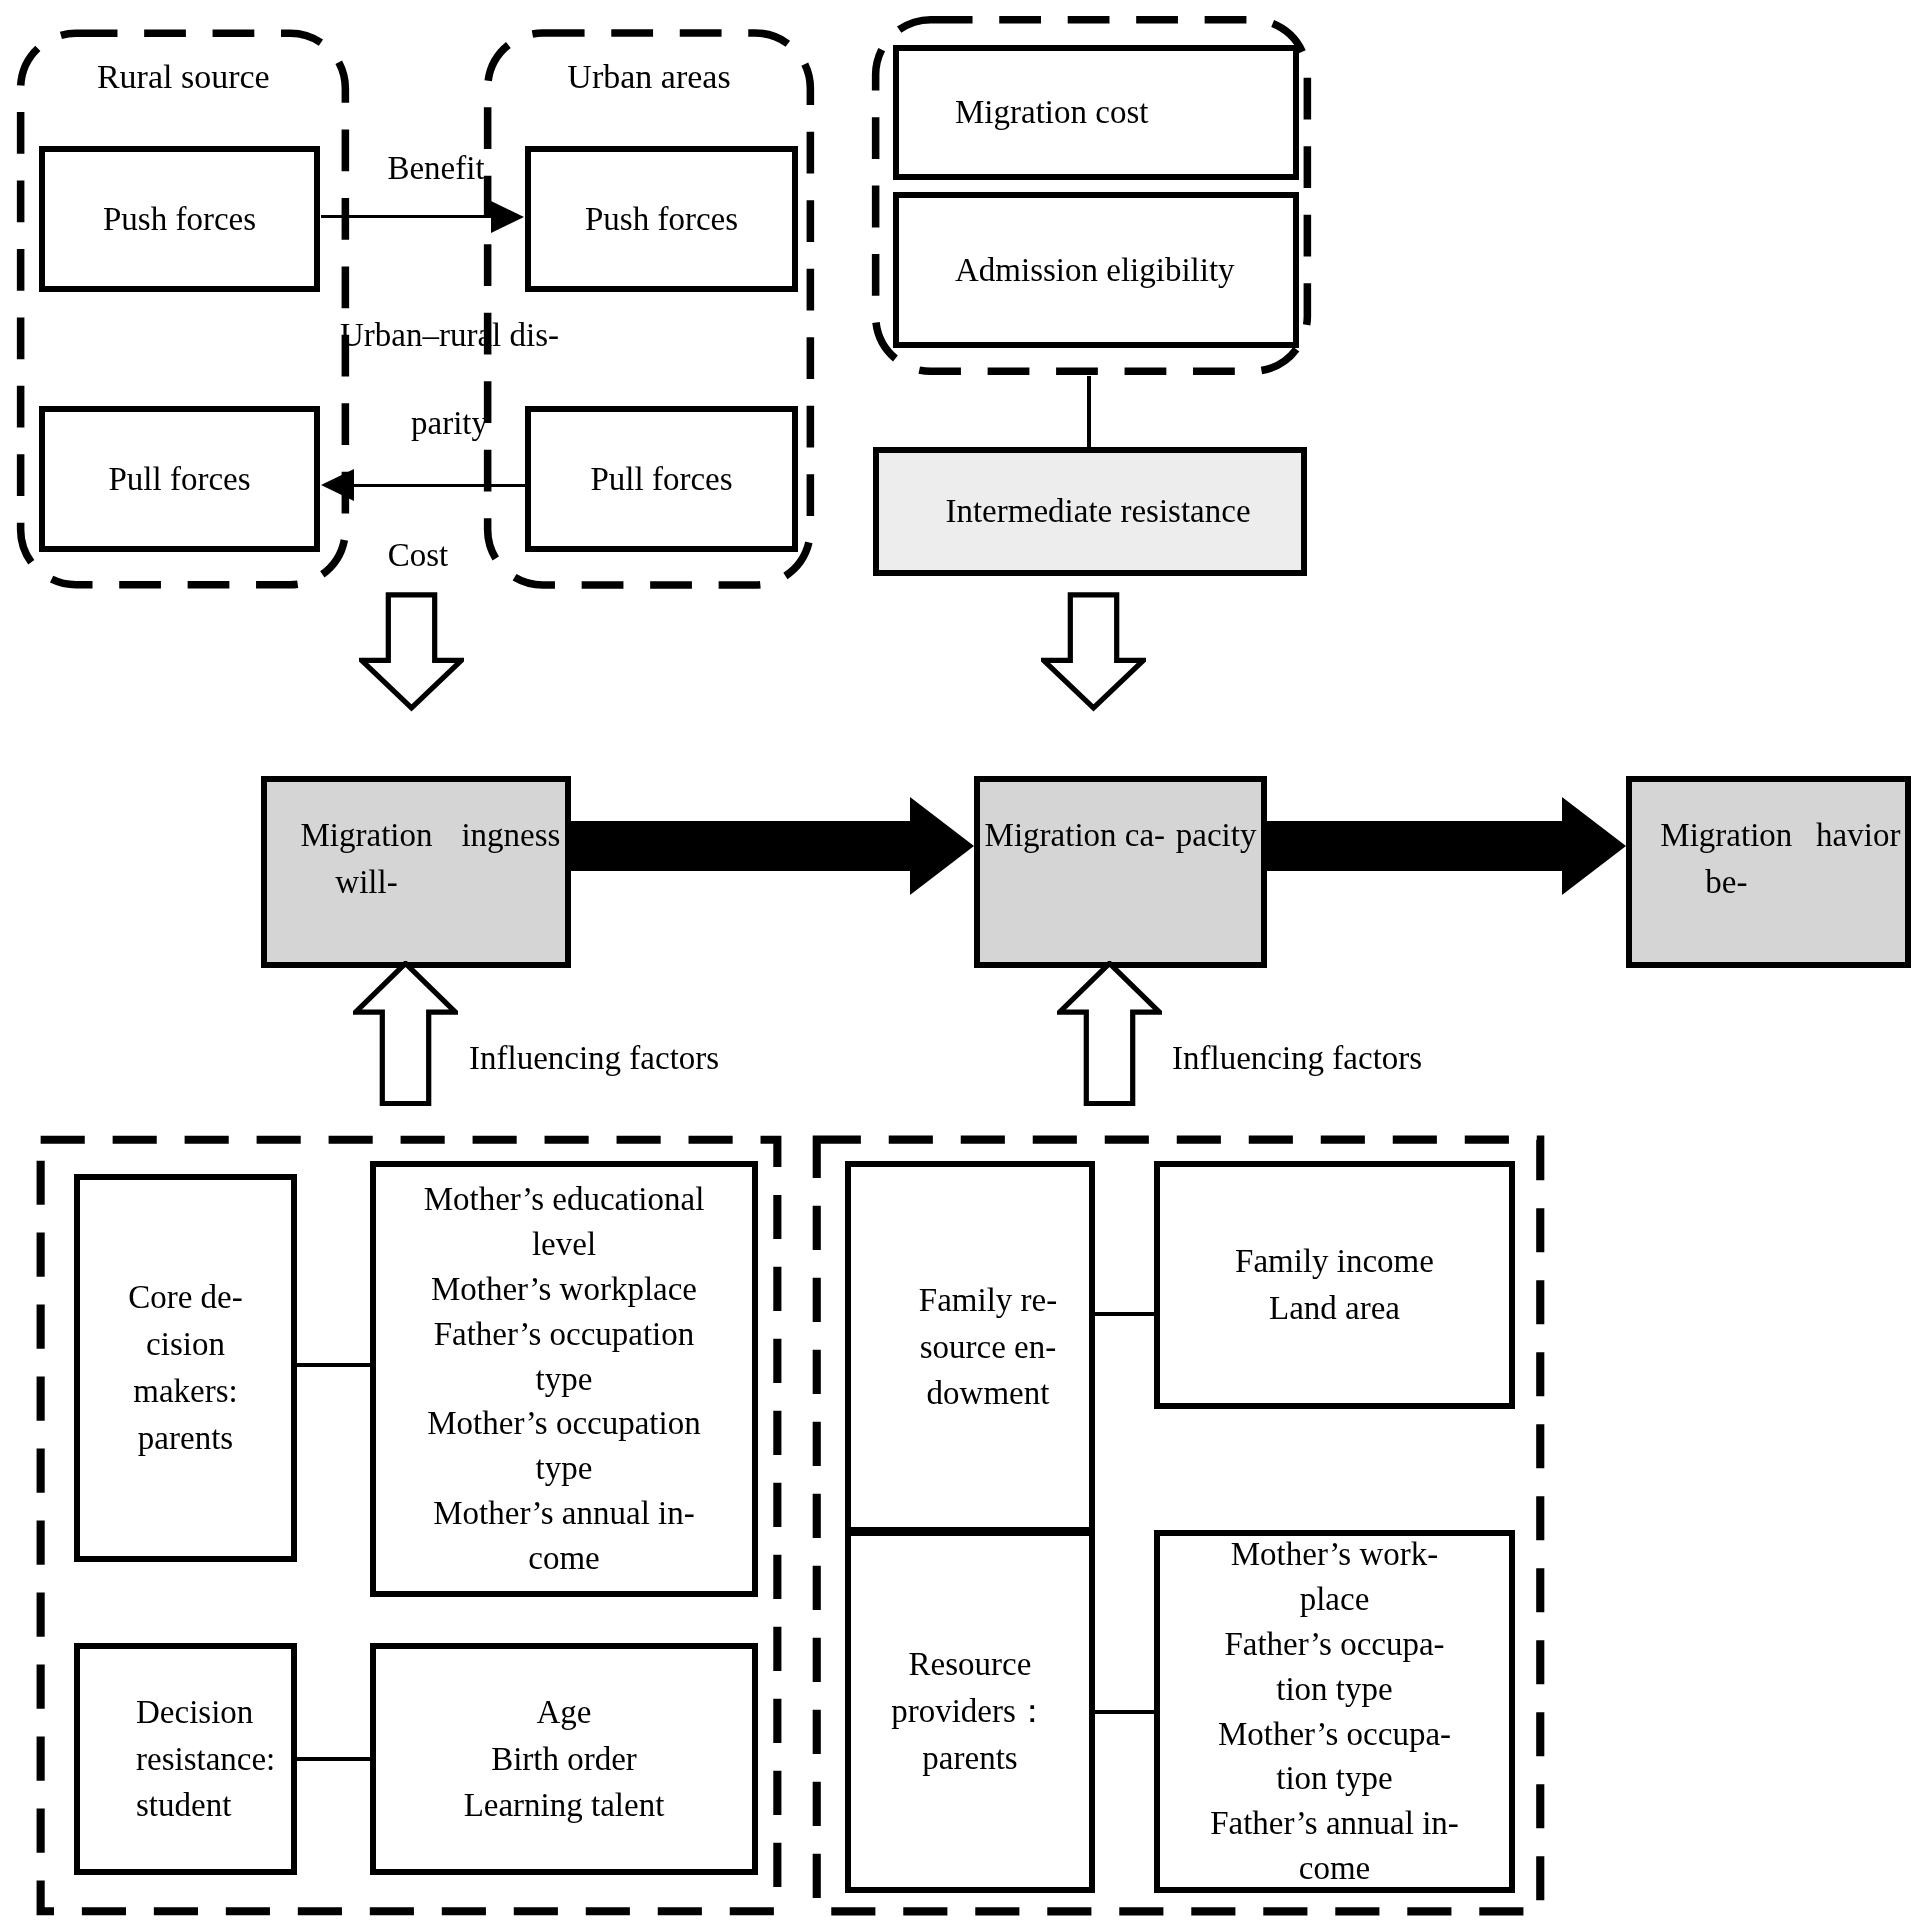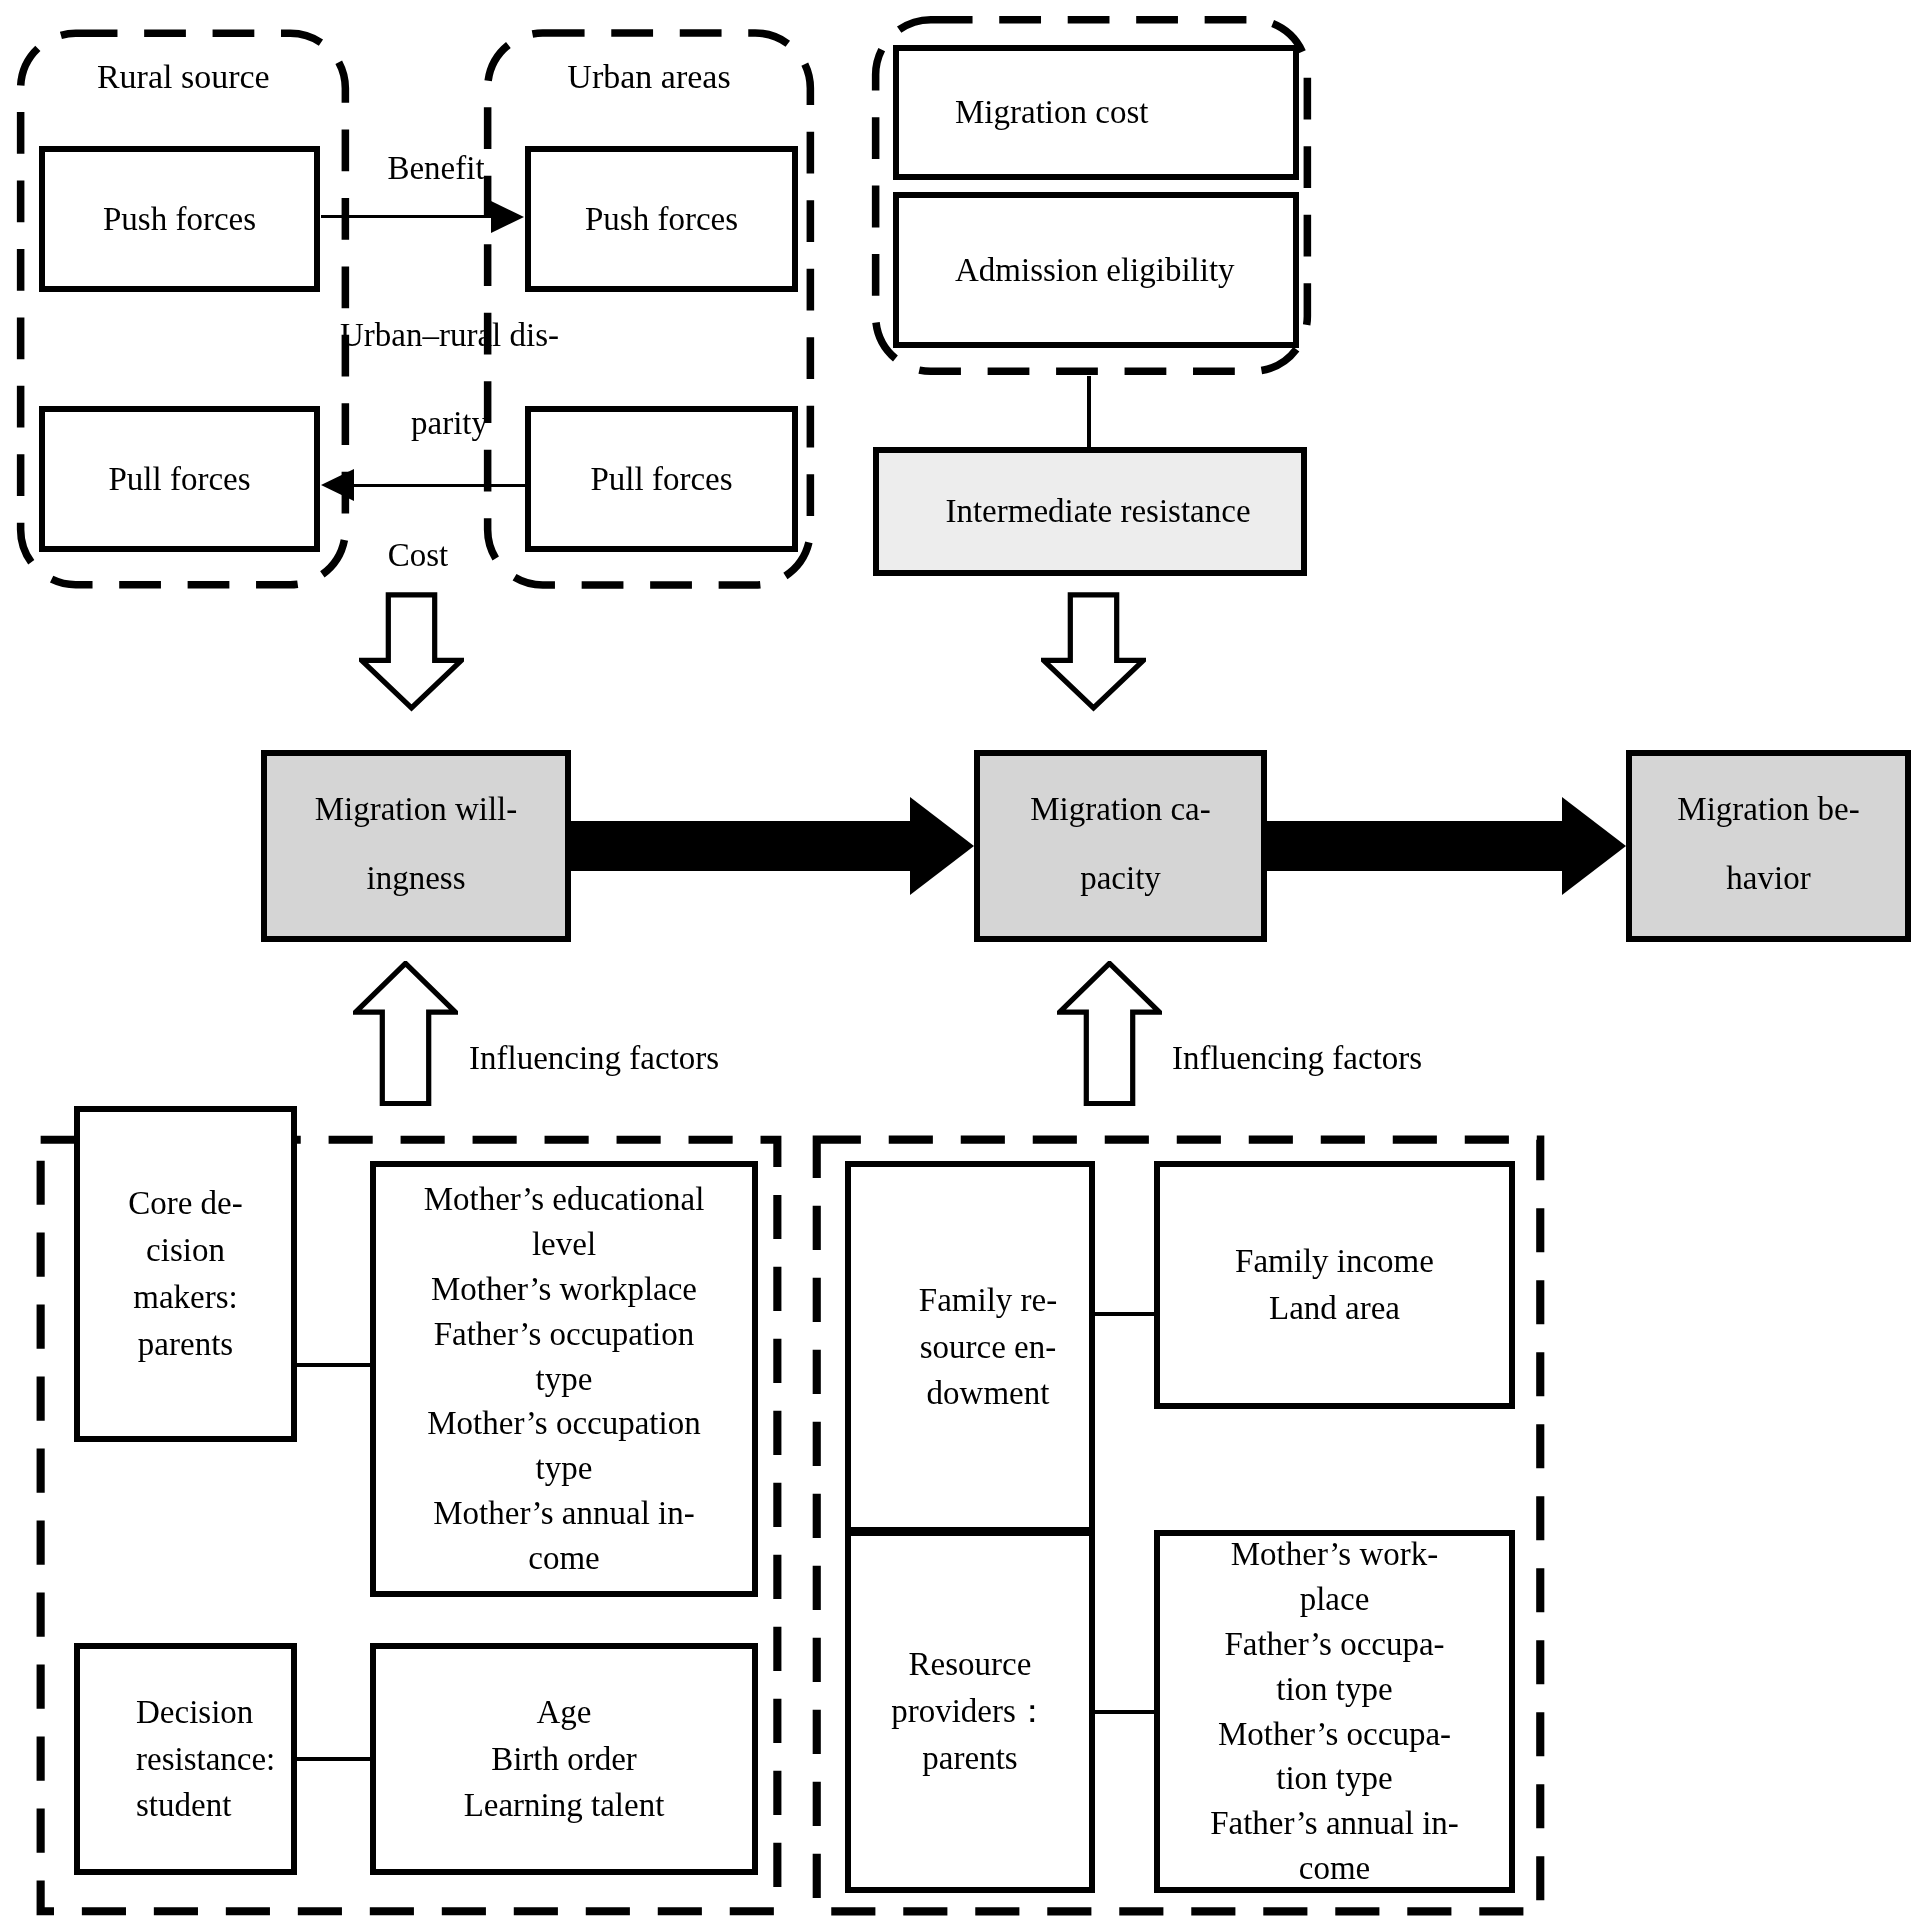--- a/index.html
+++ b/index.html
@@ -32,25 +32,25 @@
   }
   .lightgray-fill{background:#ededed;padding-left:16px;}
   .pre{white-space:pre-line;}
   .tight{line-height:1.36;}
   .stage-box{
     position:absolute;
     box-sizing:border-box;
     background:#d5d5d5;
     border:6.4px solid #000;
     display:flex;
-    flex-direction:column;
+    flex-direction:row;
     justify-content:space-between;
-    align-items:center;
     text-align:center;
     padding:30px 4.6px 34px 4.6px;
+    margin-top:26px;
   }
   .diagram-label{
     position:absolute;
     text-align:center;
   }
   .hline{position:absolute;background:#000;}
   .vline{position:absolute;background:#000;}
   .tri-right{
     position:absolute;width:0;height:0;
     border-top:16.3px solid transparent;
@@ -155,21 +155,21 @@
   <div class="diagram-label" style="left:469px;top:1035px;width:348px;text-align:left;">Influencing factors</div>
 
   <svg class="abs" style="left:1057px;top:961px;" width="105" height="145" viewBox="0 0 180 250">
     <polygon points="90,4 176,88 130,88 130,246 50,246 50,88 4,88" fill="#ffffff" stroke="#000" stroke-width="9"></polygon>
   </svg>
   <div class="diagram-label" style="left:1172px;top:1035px;width:348px;text-align:left;">Influencing factors</div>
 
   <svg class="abs" style="left:36px;top:1135px;" width="746" height="781" viewBox="0 0 1285 1345">
     <rect x="8" y="8" width="1269" height="1329" fill="none" stroke="#000" stroke-width="14" stroke-dasharray="76 48"></rect>
   </svg>
-  <div class="solid-box pre" style="left:74px;top:1106px;width:223px;height:336px;">
+  <div class="solid-box pre" style="left:74px;top:1174px;width:223px;height:388px;">
     <span class="pre">Core de-
 cision
 makers:
 parents</span>
   </div>
   <div class="solid-box pre tight" style="left:370px;top:1161px;width:388px;height:436px;">
     <span class="pre">Mother’s educational
 level
 Mother’s workplace
 Father’s occupation

